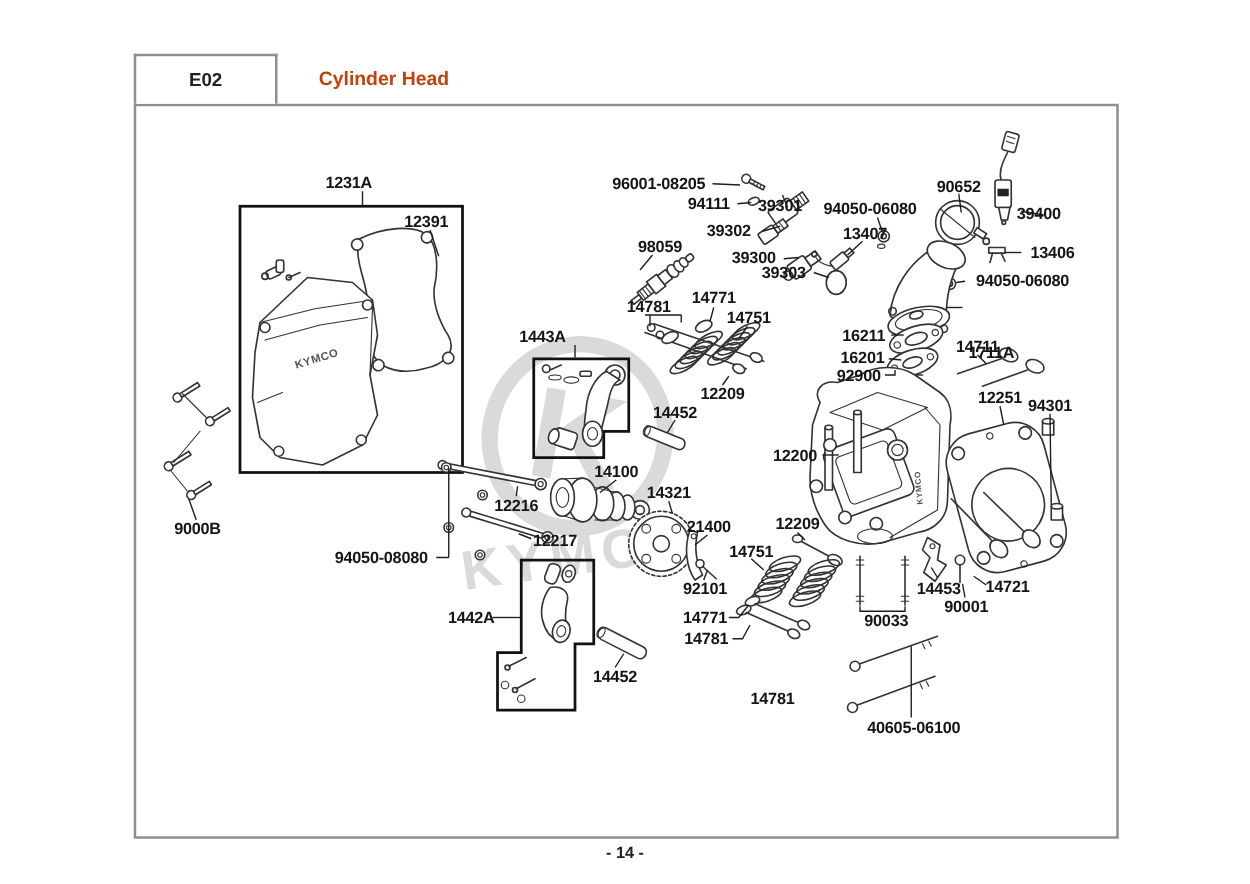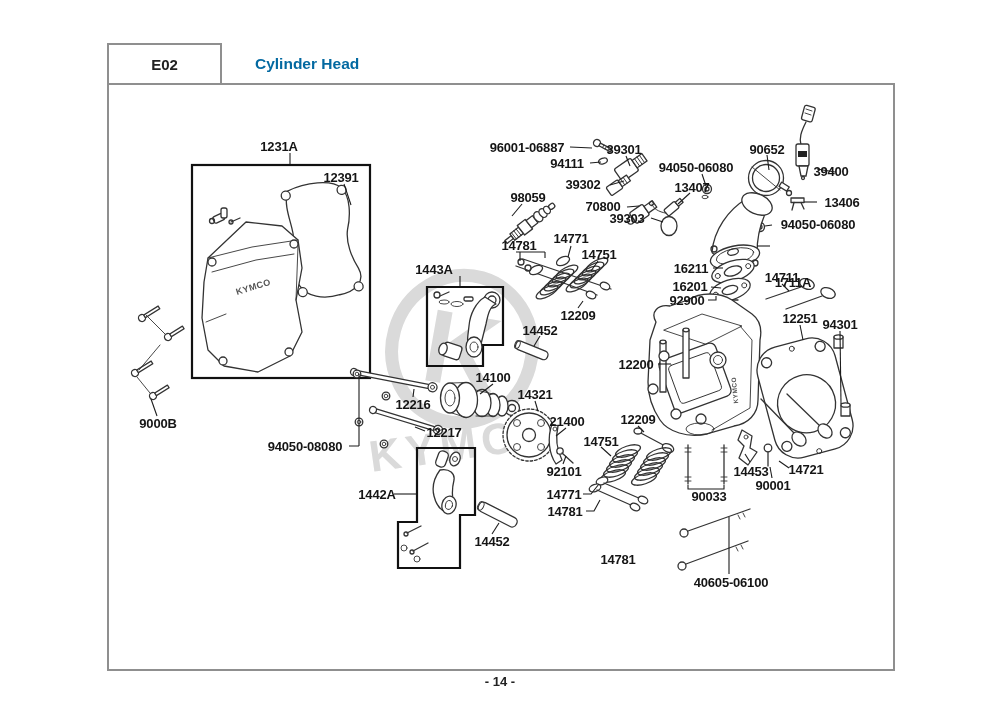--- a/index.html
+++ b/index.html
@@ -4,21 +4,21 @@
 <style>
   html,body{margin:0;padding:0;background:#fff;}
   .page{position:relative;width:1000px;height:707px;background:#fff;overflow:hidden;
         font-family:"Liberation Sans",sans-serif;}
   .main-border{position:absolute;left:107px;top:83px;width:784px;height:584px;
         border:2px solid #8f8f8f;background:transparent;}
   .code-box{position:absolute;left:107px;top:43px;width:111px;height:38px;
         border:2px solid #8f8f8f;border-bottom:none;background:#fff;
         display:flex;align-items:center;justify-content:center;
         font-size:15px;font-weight:bold;color:#222;}
-  .title{position:absolute;left:255px;top:55px;font-size:15.5px;font-weight:bold;color:#0369a1;}
+  .title{position:absolute;left:255px;top:55px;font-size:15.5px;font-weight:bold;color:#c2410c;}
   .footer{position:absolute;left:0;top:674px;width:1000px;text-align:center;
         font-size:13px;font-weight:bold;color:#222;}
   .lbl{position:absolute;transform:translate(-50%,-50%);white-space:nowrap;
         font-size:13px;font-weight:bold;color:#151515;letter-spacing:-0.2px;}
   svg{position:absolute;left:0;top:0;}
   .p{stroke:#333;fill:none;stroke-width:1.3;stroke-linecap:round;stroke-linejoin:round;}
   .pw{stroke:#333;fill:#fff;stroke-width:1.3;stroke-linecap:round;stroke-linejoin:round;}
   .thin{stroke-width:0.9;}
   .ld{stroke:#1d1d1d;stroke-width:1.1;fill:none;}
   .wm{fill:#dadada;}
@@ -474,30 +474,30 @@
       <path d="M492,534 L499,523"></path>
       <path d="M688,485 L688,489 L724,489 L724,485"></path>
       <path d="M729,517 L729,574"></path>
       <path d="M157,416 L151,399"></path>
     </g>
   </svg>
 
   <div id="labels-layer">
       <div class="lbl" style="left: 279px; top: 146px;">1231A</div>
       <div class="lbl" style="left: 341px; top: 177px;">12391</div>
-      <div class="lbl" style="left: 527px; top: 147px;">96001-06887</div>
-      <div class="lbl" style="left: 624px; top: 149px;">39301</div>
+      <div class="lbl" style="left: 527px; top: 147px;">96001-08205</div>
+      <div class="lbl" style="left: 624px; top: 164px;">39301</div>
       <div class="lbl" style="left: 567px; top: 163px;">94111</div>
       <div class="lbl" style="left: 696px; top: 167px;">94050-06080</div>
       <div class="lbl" style="left: 583px; top: 184px;">39302</div>
       <div class="lbl" style="left: 692px; top: 187px;">13407</div>
       <div class="lbl" style="left: 767px; top: 149px;">90652</div>
       <div class="lbl" style="left: 831px; top: 171px;">39400</div>
       <div class="lbl" style="left: 528px; top: 197px;">98059</div>
-      <div class="lbl" style="left: 603px; top: 206px;">70800</div>
+      <div class="lbl" style="left: 603px; top: 206px;">39300</div>
       <div class="lbl" style="left: 627px; top: 218px;">39303</div>
       <div class="lbl" style="left: 842px; top: 202px;">13406</div>
       <div class="lbl" style="left: 818px; top: 224px;">94050-06080</div>
       <div class="lbl" style="left: 793px; top: 246px; margin-top: 36px;">1711A</div>
       <div class="lbl" style="left: 519px; top: 245px;">14781</div>
       <div class="lbl" style="left: 571px; top: 238px;">14771</div>
       <div class="lbl" style="left: 599px; top: 254px;">14751</div>
       <div class="lbl" style="left: 434px; top: 269px; text-align: right;">1443A</div>
       <div class="lbl" style="left: 691px; top: 268px;">16211</div>
       <div class="lbl" style="left: 690px; top: 286px;">16201</div>

